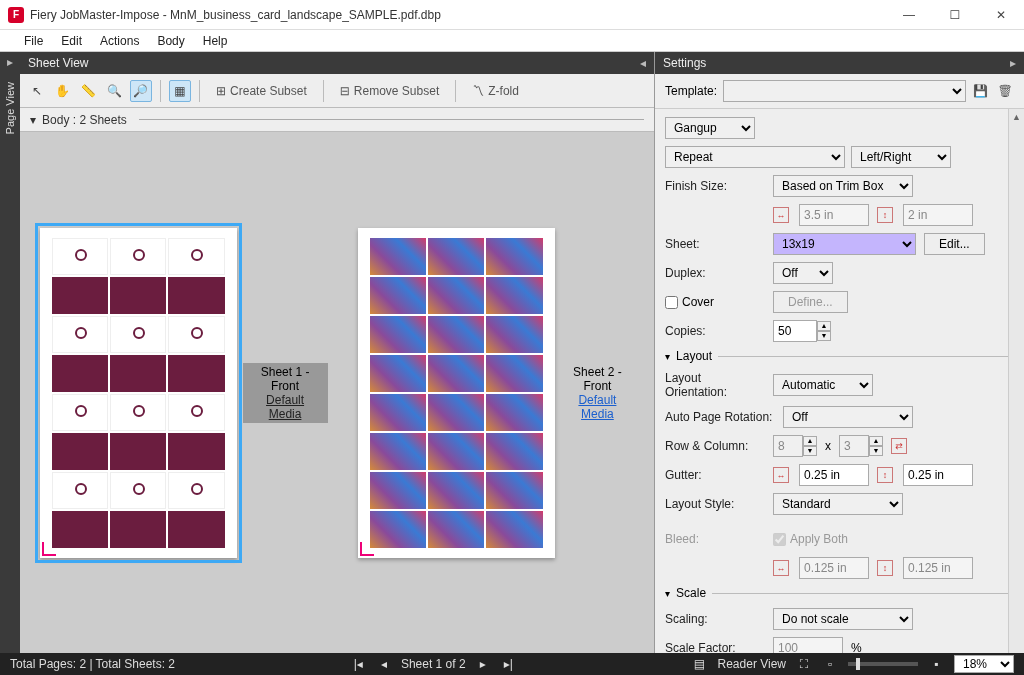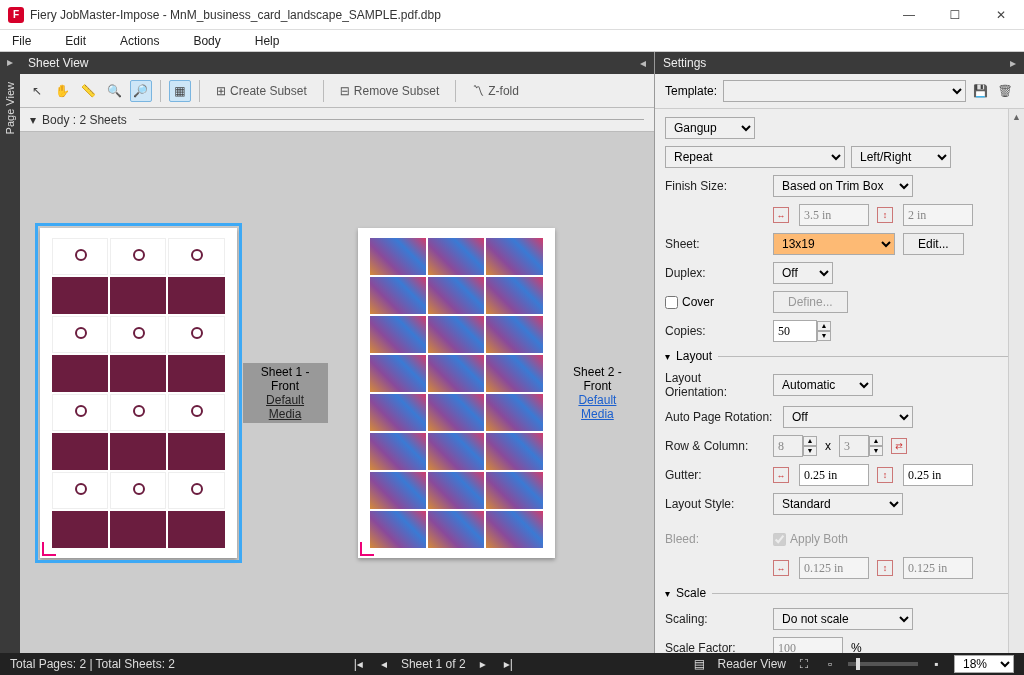--- a/index.html
+++ b/index.html
@@ -2,21 +2,21 @@
 <html><head>
 <meta charset="utf-8">
 <style>
 * { box-sizing: border-box; margin: 0; padding: 0; font-family: "Segoe UI", Tahoma, sans-serif; font-size: 12px; }
 html, body { width: 1024px; height: 675px; overflow: hidden; background: #f0f0f0; }
 .titlebar { height: 30px; background: #fff; display: flex; align-items: center; padding: 0 0 0 8px; border-bottom: 1px solid #ddd; }
 .titlebar .icon { width: 16px; height: 16px; background: #d6002a; border-radius: 3px; margin-right: 6px; display:flex;align-items:center;justify-content:center;color:#fff;font-weight:bold;font-size:10px;}
 .titlebar .title { flex: 1; color: #333; }
 .winbtns { display: flex; }
 .winbtn { width: 46px; height: 30px; display: flex; align-items: center; justify-content: center; color:#444;}
-.menubar { height: 22px; background: #fff; display: flex; align-items: center; padding: 0 4px; gap: 18px; border-bottom: 1px solid #ccc;}
+.menubar { height: 22px; background: #fff; display: flex; align-items: center; padding: 0 16px; gap: 2px; border-bottom: 1px solid #ccc;}
 .menuitem { padding: 2px 8px; color:#222;}
 .main { display: flex; height: calc(675px - 30px - 22px - 22px); }
 .left-rail { width: 20px; background: #3a3a3a; color: #ccc; display: flex; flex-direction: column; align-items: center; }
 .rail-tab { writing-mode: vertical-rl; transform: rotate(180deg); padding: 10px 2px; color:#ddd; font-size:11px;}
 .rail-arrow { height:20px; display:flex;align-items:center;justify-content:center;color:#bbb;}
 .sheetview { flex: 1; display: flex; flex-direction: column; background: #ccc; min-width:0;}
 .panel-header { height: 22px; background: #3a3a3a; color: #eee; display: flex; align-items: center; padding: 0 8px; font-size:12px;}
 .panel-header .spacer { flex:1; }
 .panel-header .ph-arrow { color:#bbb; }
 .toolbar { height: 34px; background: #eee; display: flex; align-items: center; padding: 0 6px; gap: 4px; border-bottom: 1px solid #bbb;}
@@ -41,21 +41,21 @@
 .sheet-caption.sel { background:#999; padding:2px 6px; }
 .sheet-caption a { color:#1a5fce; text-decoration:underline;}
 .sheet-caption u{ color:#222; }
 .settings { width: 370px; background:#eee; display:flex; flex-direction:column; border-left:1px solid #999;}
 .settings-body { flex:1; overflow-y:auto; padding:8px 6px 8px 10px; position:relative;}
 .row { display:flex; align-items:center; gap:8px; margin-bottom:7px; min-height:22px;}
 .row label { width: 100px; color:#222; font-size:12px;}
 .row label.disabled{color:#999;}
 select, input[type=text] { height:22px; border:1px solid #aaa; background:#fff; padding:0 4px; font-size:12px;}
 select{background:#f0f0f0;}
-input[type=text]{background:#fff;font-family:Liberation Serif, serif;}
+input[type=text]{background:#fff;}
 button.btn { height:22px; padding:0 14px; background:#eee; border:1px solid #aaa; font-size:12px;}
 button.btn:disabled{color:#999;}
 .section-hdr { display:flex; align-items:center; gap:6px; margin:6px 0 8px;}
 .section-hdr .line{flex:1;height:1px;background:#bbb;}
 .section-hdr .caret{font-size:10px;}
 .dim-ico{display:inline-flex;width:16px;height:16px;border:1px solid #c77;align-items:center;justify-content:center;font-size:9px;color:#c33;margin-right:2px;}
 .spin { display:flex; align-items:center;}
 .spin input{width:44px;}
 .spin .arrows{display:flex;flex-direction:column;}
 .spin .arrows span{width:14px;height:10px;border:1px solid #aaa;background:#f0f0f0;font-size:7px;line-height:8px;text-align:center;}
@@ -241,21 +241,21 @@
       <div class="row">
         <label></label>
         <span class="dim-ico">↔</span>
         <input type="text" disabled="" style="width: 70px; background: rgb(244, 244, 244); color: rgb(136, 136, 136);" value="3.5 in">
         <span class="dim-ico">↕</span>
         <input type="text" disabled="" style="width: 70px; background: rgb(244, 244, 244); color: rgb(136, 136, 136);" value="2 in">
       </div>
 
       <div class="row">
         <label>Sheet:</label>
-        <select style="width:122px;background:#fdba74"><option>13x19</option></select>
+        <select style="width:143px;background:#c4b5fd"><option>13x19</option></select>
         <button class="btn">Edit...</button>
       </div>
 
       <div class="row">
         <label>Duplex:</label>
         <select style="width:60px"><option>Off</option></select>
       </div>
 
       <div class="row">
         <span class="chk" style="width:100px">

